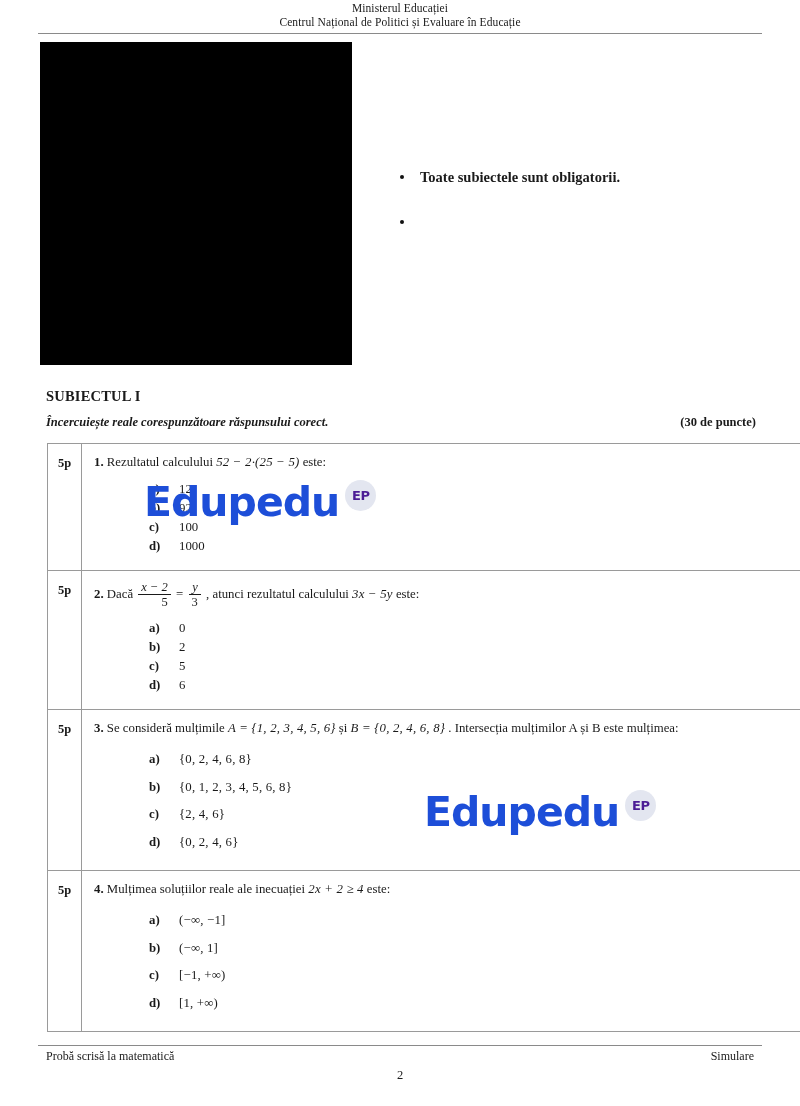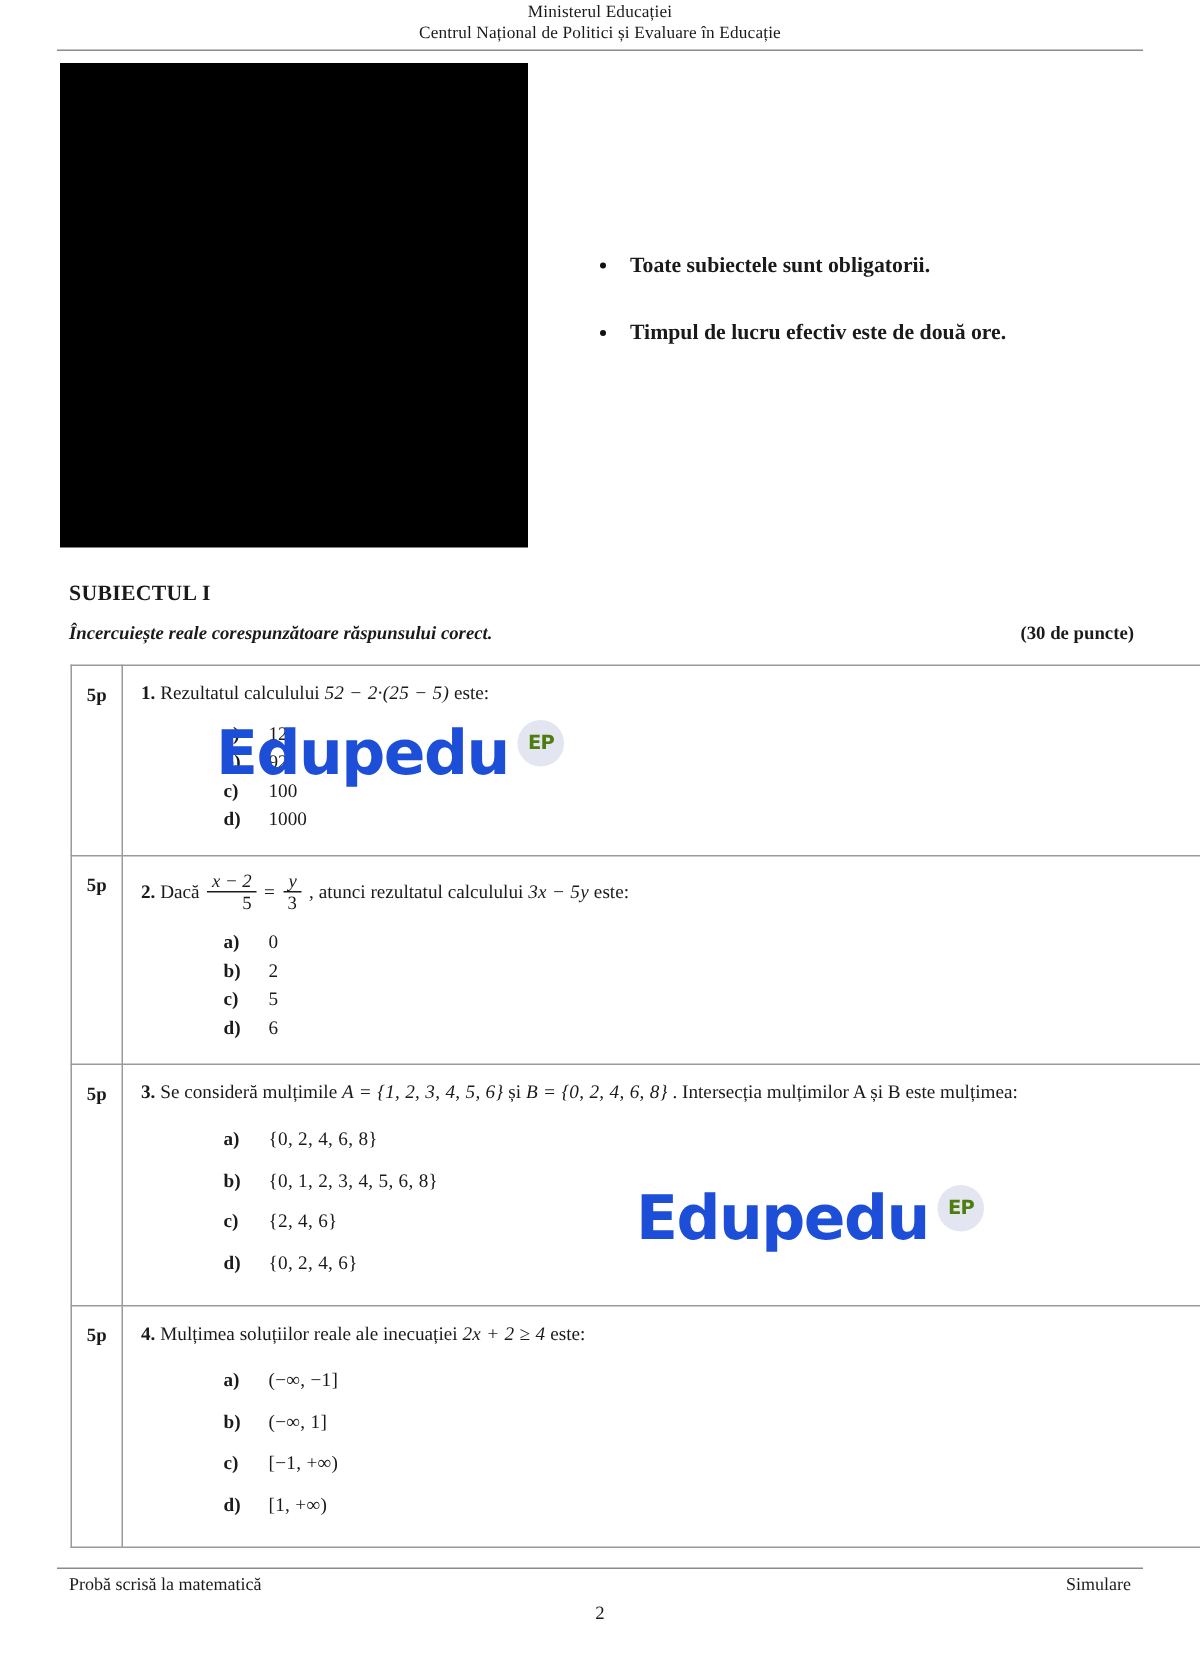--- a/index.html
+++ b/index.html
@@ -221,21 +221,21 @@
     border-radius: 50%;
     background: #e3e6f0;
     margin-left: 6px;
     margin-top: -14px;
     display: flex;
     align-items: center;
     justify-content: center;
     font-family: "DejaVu Sans", "Liberation Sans", sans-serif;
     font-size: 13px;
     font-weight: bold;
-    color: #4d7c0f;
+    color: #4c1d95;
     letter-spacing: -0.5px;
   }
   .wm-1 { left: 144px; top: 478px; }
   .wm-2 { left: 424px; top: 788px; }
 
   
   .footer-rule {
     position: absolute;
     left: 38px;
     top: 1045px;
@@ -282,21 +282,20 @@
 
   <div class="redaction-block"></div>
 
   <ul class="instructions">
     <li>
       <span class="bullet-dot"></span>
       <span>Toate subiectele sunt obligatorii.</span>
     </li>
     <li>
       <span class="bullet-dot"></span>
-      <span>Timpul de lucru efectiv este de două ore.</span>
     </li>
   </ul>
 
   <div class="subject-title">SUBIECTUL I</div>
   <div class="instruction-line">
     <span>Încercuiește reale corespunzătoare răspunsului corect.</span>
     <span class="points-total">(30 de puncte)</span>
   </div>
 
   <div class="watermark wm-1">

